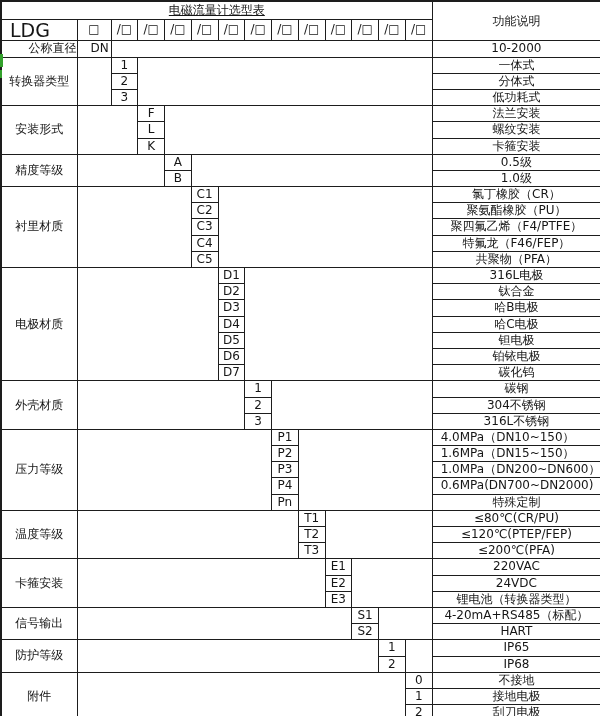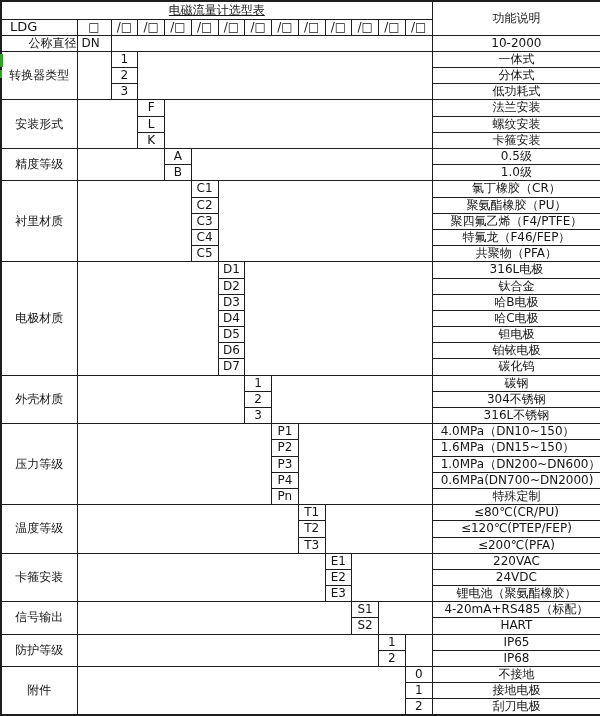--- a/index.html
+++ b/index.html
@@ -10,24 +10,24 @@
   }
   table.grid td{
     border:1px solid #1d1d1d;padding:0;overflow:hidden;white-space:nowrap;
     font-size:12px;line-height:1.1;text-align:center;vertical-align:middle;
   }
   tr.r{height:16.2px;}
   tr.title-row{height:18px;}
   td.title{font-size:14px;text-decoration:underline;}
   td.fnhead{font-size:14px;}
   td.label{font-size:13px;}
-  td.label.ldg{text-align:left;padding-left:8px;font-size:13px;}
+  td.label.ldg{text-align:left;padding-left:8px;font-size:19px;}
   td.label.dia{text-align:right;padding-left:3px;}
   td.code{font-size:12px;}
-  td.code.dncode{text-align:left;padding-left:4px;}
+  td.code.dncode{text-align:left;padding-left:13px;}
   td.slot{font-size:12px;letter-spacing:0;}
   td.fn{font-size:12px;}
   td.fn.left{text-align:left;padding-left:8px;}
   td.empty{background:#ffffff;}
   .artifact{position:absolute;left:0;top:54px;width:3px;height:13px;background:#33a02c;}
   .artifact2{position:absolute;left:0;top:70px;width:2px;height:8px;background:#33a02c;}
 </style>
 </head>
 <body>
 
@@ -242,21 +242,21 @@
     <td class="code">E1</td>
     <td class="empty" rowspan="3" colspan="3"></td>
     <td class="fn">220VAC</td>
   </tr>
   <tr class="r">
     <td class="code">E2</td>
     <td class="fn">24VDC</td>
   </tr>
   <tr class="r">
     <td class="code">E3</td>
-    <td class="fn">锂电池（聚氨酯橡胶）</td>
+    <td class="fn">锂电池（转换器类型）</td>
   </tr>
 
   <tr class="r">
     <td class="label" rowspan="2">信号输出</td>
     <td class="empty" rowspan="2" colspan="10"></td>
     <td class="code">S1</td>
     <td class="empty" rowspan="2" colspan="2"></td>
     <td class="fn">4-20mA+RS485（标配）</td>
   </tr>
   <tr class="r">

